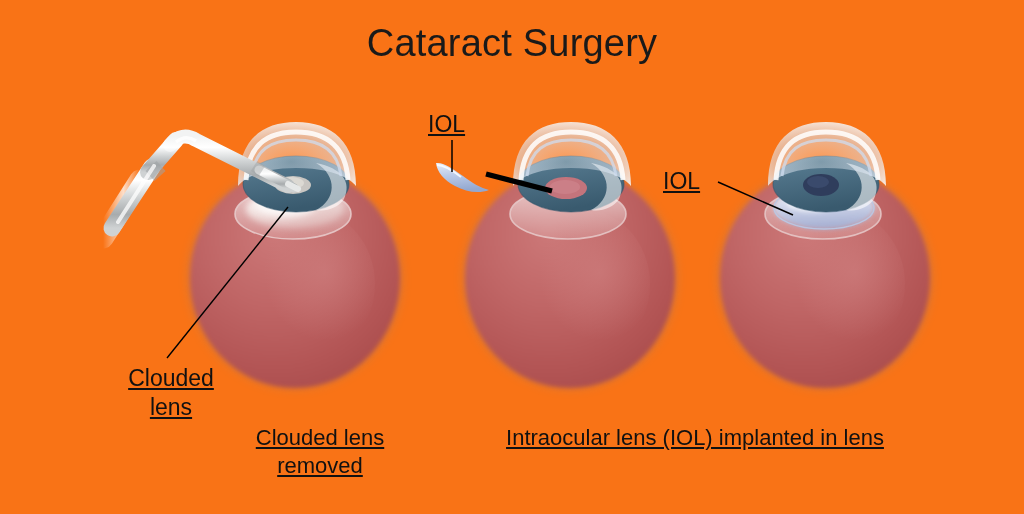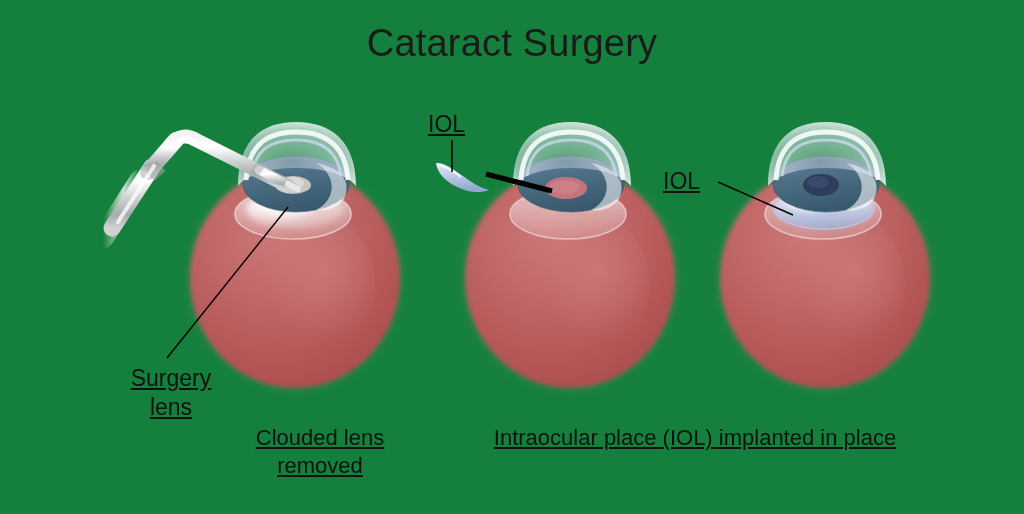--- a/index.html
+++ b/index.html
@@ -4,21 +4,21 @@
 <style>
   html, body {
     margin: 0;
     padding: 0;
     background: #ffffff;
   }
   #stage {
     position: relative;
     width: 1024px;
     height: 514px;
-    background: #15803d;
+    background: #f97316;
     overflow: hidden;
     font-family: "Liberation Sans", sans-serif;
   }
   #title {
     position: absolute;
     left: 0;
     top: 22px;
     width: 1024px;
     text-align: center;
     font-size: 38px;
@@ -260,25 +260,25 @@
         <path d="M768 186 C768 140 792 122 826 122 C862 122 886 142 886 186
                  C886 186 874 168 826 168 C780 168 768 186 768 186 Z" fill="url(#gCornea)"></path>
         <path d="M776 180 C778 146 796 132 826 132 C858 132 876 148 878 180" fill="none" stroke="#ffffff" stroke-width="5" opacity="0.85"></path>
         <path d="M782 176 C785 150 800 140 826 140 C853 140 868 152 871 176" fill="none" stroke="#cfdcef" stroke-width="3" opacity="0.75"></path>
       </g>
 
       <line x1="718" y1="182" x2="793" y2="215" stroke="#000000" stroke-width="1.5"></line>
     </g>
   </svg>
 
-  <div class="label" id="lbl-clouded-lens">Surgery
+  <div class="label" id="lbl-clouded-lens">Clouded
 lens</div>
 
   <div class="label" id="lbl-iol-mid">IOL</div>
 
   <div class="label" id="lbl-iol-right">IOL</div>
 
   <div class="label" id="cap-left">Clouded lens
 removed</div>
 
-  <div class="label" id="cap-right">Intraocular place (IOL) implanted in place</div>
+  <div class="label" id="cap-right">Intraocular lens (IOL) implanted in lens</div>
 
 </div>
 
 </body></html>

